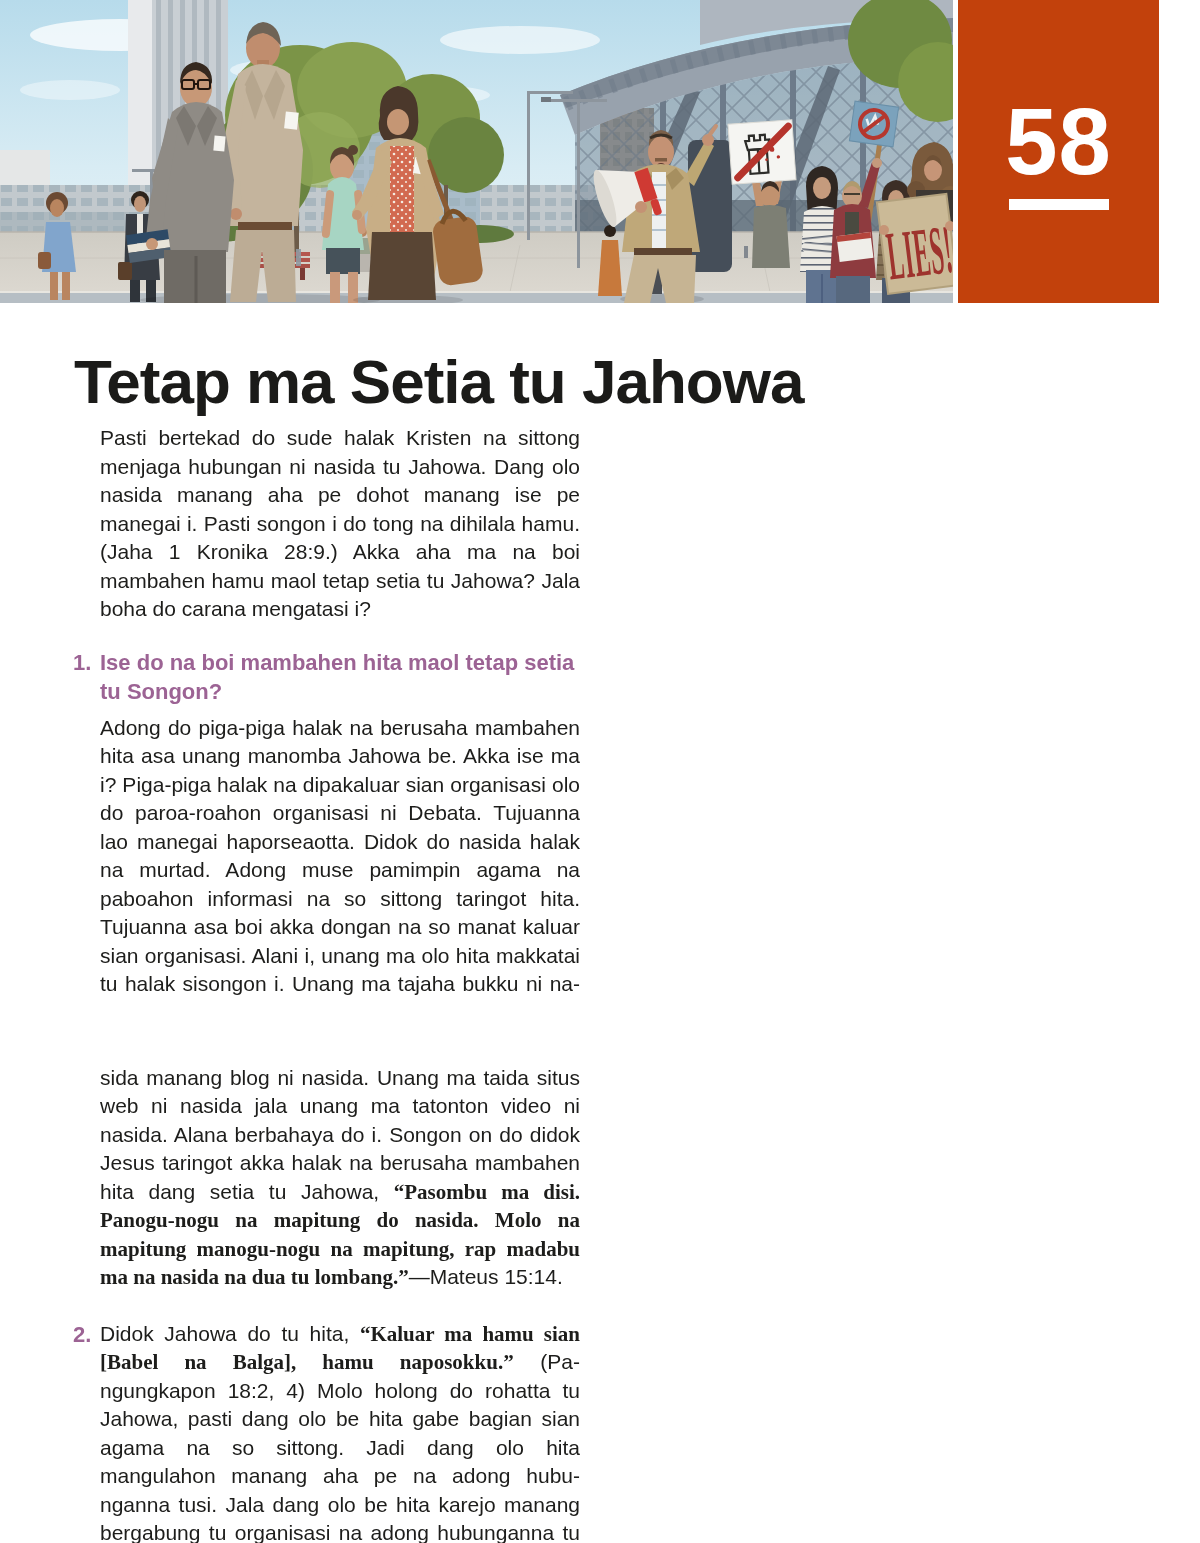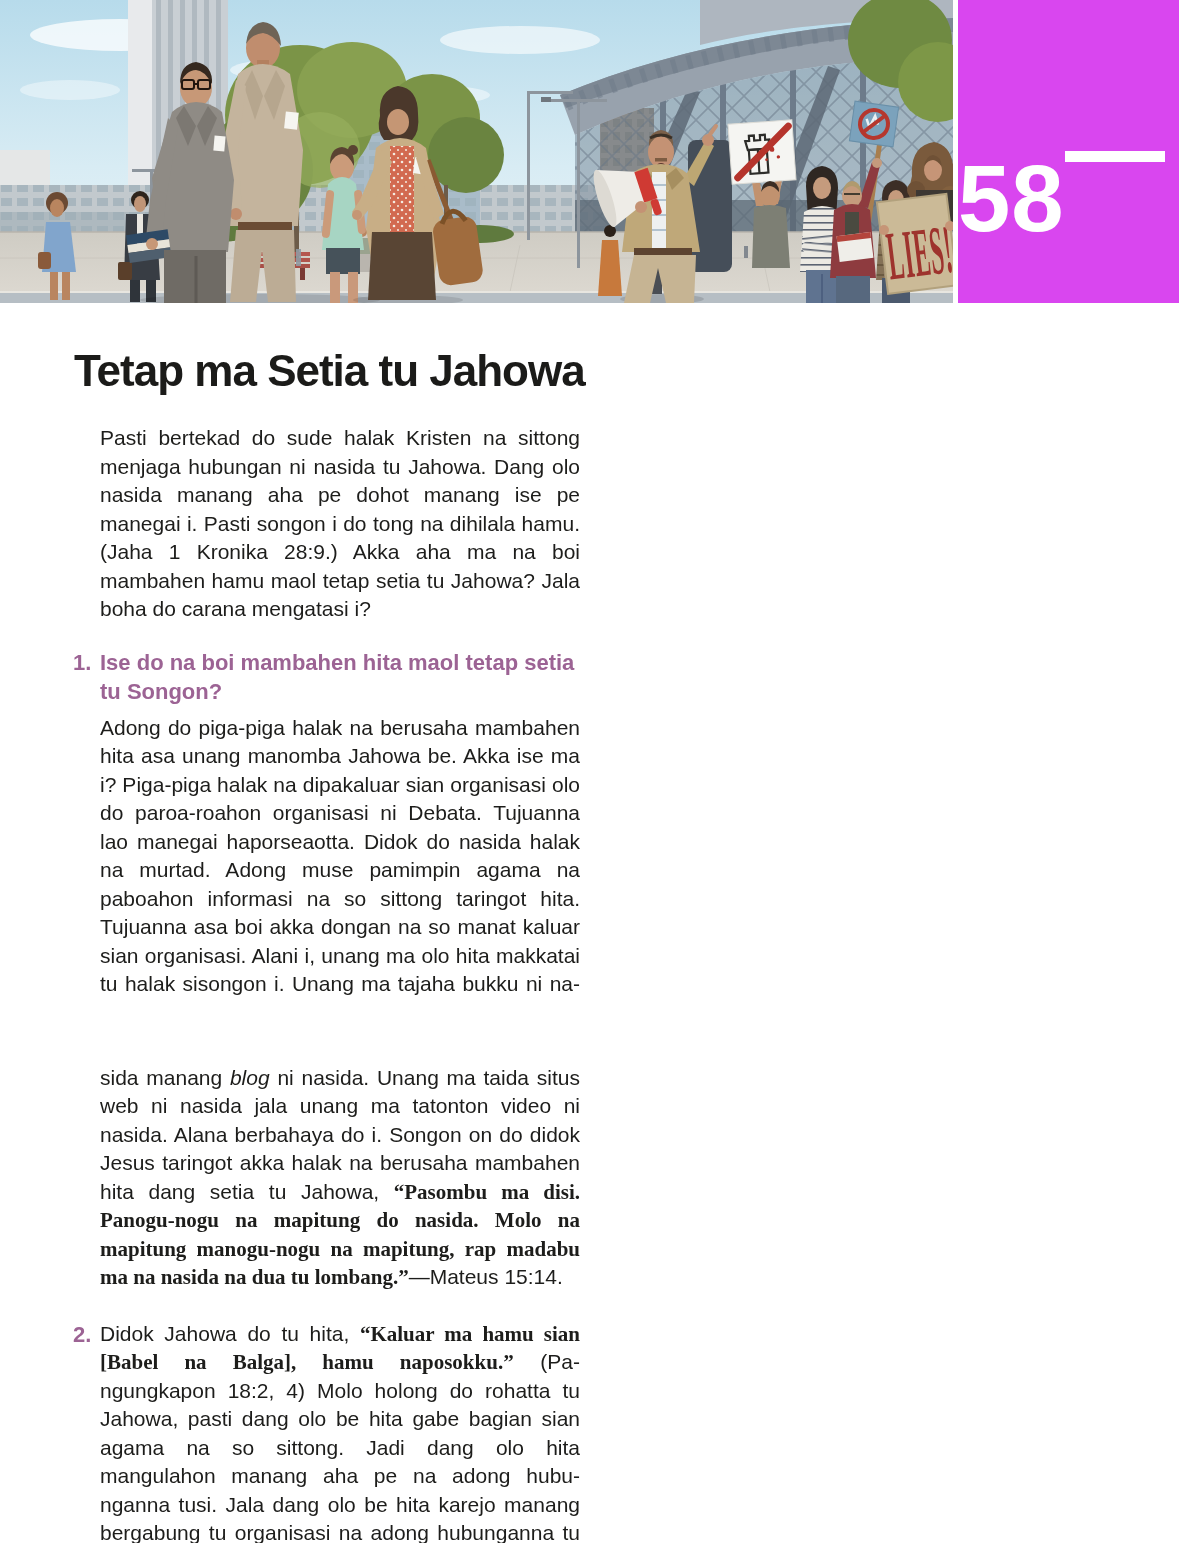--- a/index.html
+++ b/index.html
@@ -1,35 +1,35 @@
 <!DOCTYPE html>
 <html><head>
 <meta charset="utf-8">
 <style>
   html,body{margin:0;padding:0;background:#ffffff;}
   .page{position:relative;width:1200px;height:1543px;background:#ffffff;overflow:hidden;
         font-family:"Liberation Sans",sans-serif;}
   .banner{position:absolute;left:0;top:0;width:1200px;height:303px;}
   svg.photo{position:absolute;left:0;top:0;width:953px;height:303px;display:block;}
-  .lesson-block{position:absolute;left:958px;top:0;width:221px;height:303px;background:#d946ef;
-        display:flex;flex-direction:row;align-items:center;}
+  .lesson-block{position:absolute;left:958px;top:0;width:201px;height:303px;background:#c2410c;
+        display:flex;flex-direction:column;align-items:center;}
   .lesson-number{margin-top:95px;font-size:94px;font-weight:bold;color:#ffffff;line-height:1;letter-spacing:1px;}
   .lesson-underline{width:100px;height:11px;background:#ffffff;margin-top:10px;}
-  h1.title{position:absolute;left:74px;top:346px;margin:0;font-size:44px;line-height:1.15;
+  h1.title{position:absolute;left:74px;top:346px;margin:0;font-size:62px;line-height:1.15;
         font-weight:bold;color:#1b1b19;letter-spacing:-1px;}
   .cols{position:absolute;left:100px;top:424px;width:1025px;display:flex;gap:65px;flex-direction:column;}
   .col{width:480px;}
   p.body{margin:0;font-size:21px;line-height:28.5px;color:#1d1d1b;text-align:justify;}
   p.cont{text-align-last:justify;}
   .heading{position:relative;margin:24px 0 8px 0;font-size:22px;line-height:29px;
         font-weight:bold;color:#9c6394;}
   .col-right .heading{margin-top:28px;margin-bottom:12px;}
   .qnum{position:absolute;left:-27px;top:0;}
   .b{font-weight:bold;font-family:Liberation Serif, serif;}
-  .i{font-style:italic;}
+  .i{}
 </style>
 </head>
 <body>
 
 <div class="page">
 
   <div class="banner">
 
     <svg class="photo" viewBox="0 0 953 303" preserveAspectRatio="none" role="img">
       <defs>

